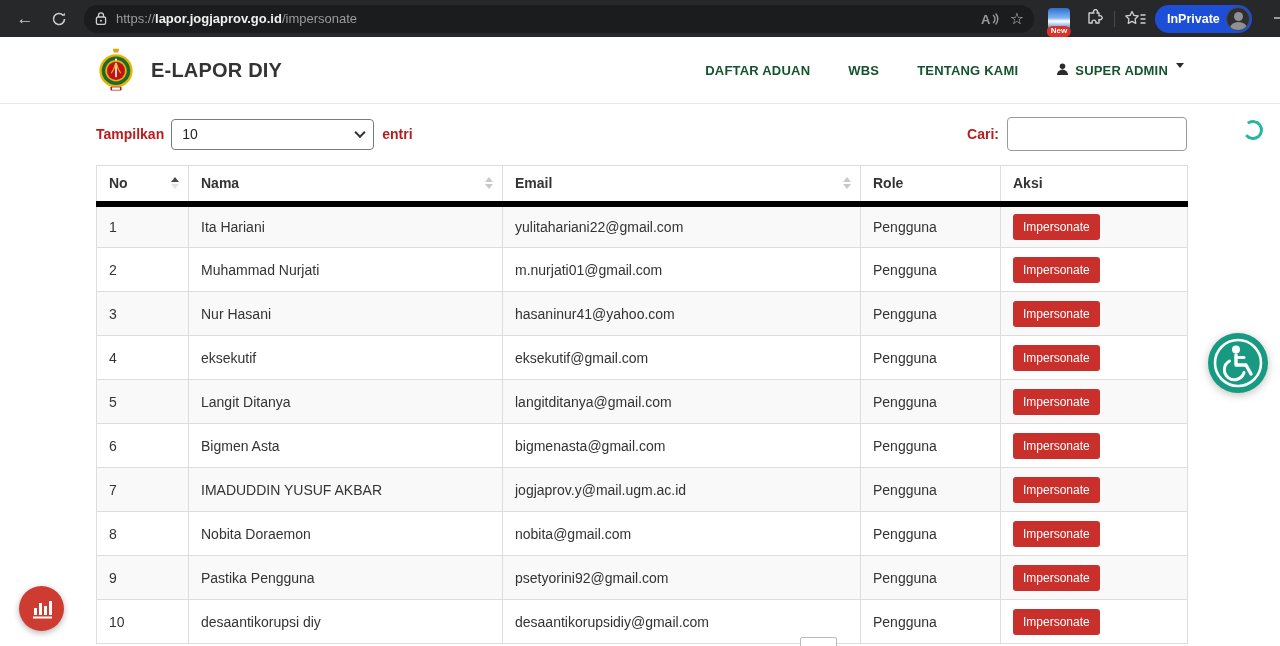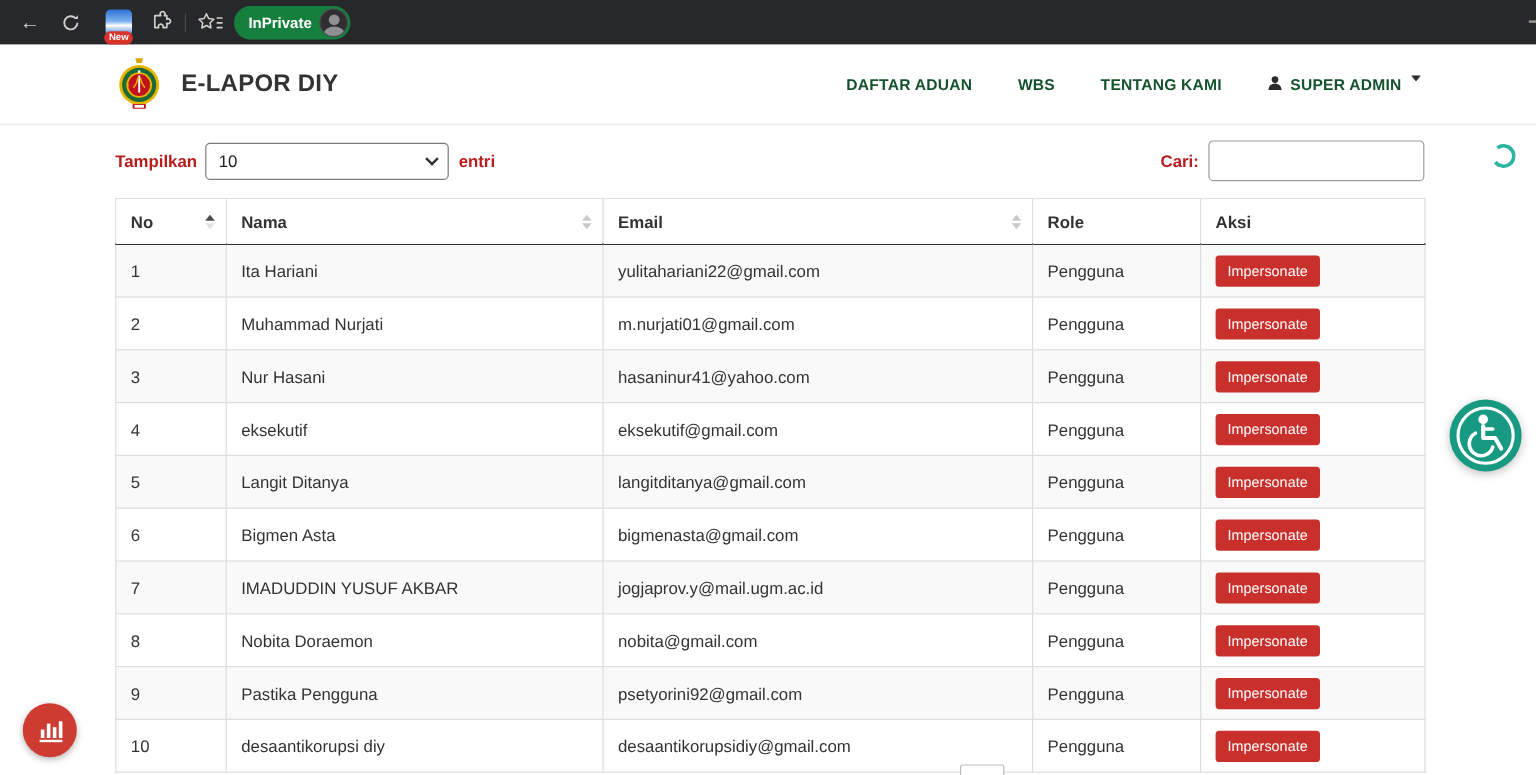--- a/index.html
+++ b/index.html
@@ -37,21 +37,21 @@
     padding-left:20px;
   }
   .new-badge{
     position:absolute; left:50%; transform:translateX(-50%); bottom:-7px;
     background:#d9322a; color:#fff; font-size:8px; font-weight:700;
     padding:1px 4px; border-radius:6px; line-height:1.1;
   }
   .vdiv{ width:1px; height:16px; background:#4a4a4a; }
   .inprivate-pill{
     display:flex; align-items:center; gap:6px;
-    background:#15803d; border-radius:15px; height:28px;
+    background:#1d4ed8; border-radius:15px; height:28px;
     padding:0 2px 0 12px; color:#fff; font-size:12.5px; font-weight:700;
   }
   .avatar-circ{
     width:24px; height:24px; border-radius:50%; background:#2f2f31;
     position:relative; overflow:hidden; border:1px solid #4c4c4e;
   }
   .avatar-circ .head{ position:absolute; left:7px; top:4px; width:9px; height:9px; border-radius:50%; background:#8f9093;}
   .avatar-circ .body{ position:absolute; left:3px; top:14px; width:17px; height:12px; border-radius:50%; background:#8f9093;}
   .overflow-dash{ position:absolute; right:-6px; top:17px; width:12px; height:2px; background:#9a9a9a; }
 
@@ -94,21 +94,21 @@
 
   
   table.users{ border-collapse:collapse; width:1091px; margin-top:14px; table-layout:fixed; }
   table.users th, table.users td{
     border:1px solid #ddd; font-size:14px; color:#333;
     padding:0 12px; vertical-align:middle; text-align:left;
     overflow:hidden; white-space:nowrap;
   }
   table.users thead th{
     height:38px; font-weight:700; position:relative;
-    background:#fff; border-bottom:1px solid #000000;
+    background:#fff; border-bottom:6px solid #000000;
   }
   table.users tbody td{ height:44px; }
   table.users tbody tr:nth-child(odd){ background:#f9f9f9; }
   table.users tbody tr:nth-child(even){ background:#fff; }
   .sort{ position:absolute; right:9px; top:50%; transform:translateY(-50%); display:flex; flex-direction:column; gap:2px; }
   .sort i{ display:block; width:0; height:0; border-left:4px solid transparent; border-right:4px solid transparent; }
   .sort .up{ border-bottom:5px solid #c9c9c9; }
   .sort .down{ border-top:5px solid #c9c9c9; }
   .sort.active .up{ border-bottom-color:#4a4a4a; }
   .sort.active .down{ border-top-color:#e3e3e3; }
@@ -137,20 +137,35 @@
 <body>
 
 <div class="browser-bar">
   <button class="nav-btn">←</button>
   <button class="nav-btn">
     <svg width="16" height="16" viewBox="0 0 16 16">
       <path d="M13.5 8a5.5 5.5 0 1 1-1.6-3.9" fill="none" stroke="#cfcfcf" stroke-width="1.6"></path>
       <path d="M13.9 1.8 v3 h-3 z" fill="#cfcfcf"></path>
     </svg>
   </button>
+  <div class="addr-pill">
+    <svg width="14" height="15" viewBox="0 0 14 15">
+      <rect x="2.4" y="6" width="9.2" height="7.4" rx="1.6" fill="none" stroke="#cfcfcf" stroke-width="1.3"></rect>
+      <path d="M4.5 6 V4.4 a2.5 2.5 0 0 1 5 0 V6" fill="none" stroke="#cfcfcf" stroke-width="1.3"></path>
+      <circle cx="7" cy="9.7" r="1" fill="#cfcfcf"></circle>
+    </svg>
+    <span class="addr-text"><span>https://</span><span class="host">lapor.jogjaprov.go.id</span><span>/impersonate</span></span>
+    <span class="addr-right">
+      <svg width="20" height="16" viewBox="0 0 20 16">
+        <text x="1" y="13" font-size="13" font-family="Liberation Sans,sans-serif" fill="#9b9b9b" font-weight="bold">A</text>
+        <path d="M13 4 a5 5 0 0 1 0 8 M15.6 2.5 a8 8 0 0 1 0 11" fill="none" stroke="#9b9b9b" stroke-width="1.4"></path>
+      </svg>
+      <span style="color:#bdbdbd;font-size:16px;line-height:1;">☆</span>
+    </span>
+  </div>
   <div class="chrome-icons">
     <span class="ext-s">
       <span class="new-badge">New</span>
     </span>
     <svg width="20" height="20" viewBox="0 0 20 20" style="margin-left:6px;">
       <path d="M7 4 h2 a2 2 0 1 1 3 0 h2 v3 a2 2 0 1 1 0 3.4 v3.6 h-3.2 a2 2 0 1 0 -3.6 0 H4 v-10 h3 z" fill="none" stroke="#cfcfcf" stroke-width="1.4" stroke-linejoin="round"></path>
     </svg>
     <span class="vdiv"></span>
     <svg width="22" height="18" viewBox="0 0 22 18">
       <path d="M8 1.5 l1.9 3.9 4.3 .6 -3.1 3 .7 4.3 -3.8 -2 -3.8 2 .7 -4.3 -3.1 -3 4.3 -.6 z" fill="none" stroke="#cfcfcf" stroke-width="1.3" stroke-linejoin="round"></path>

